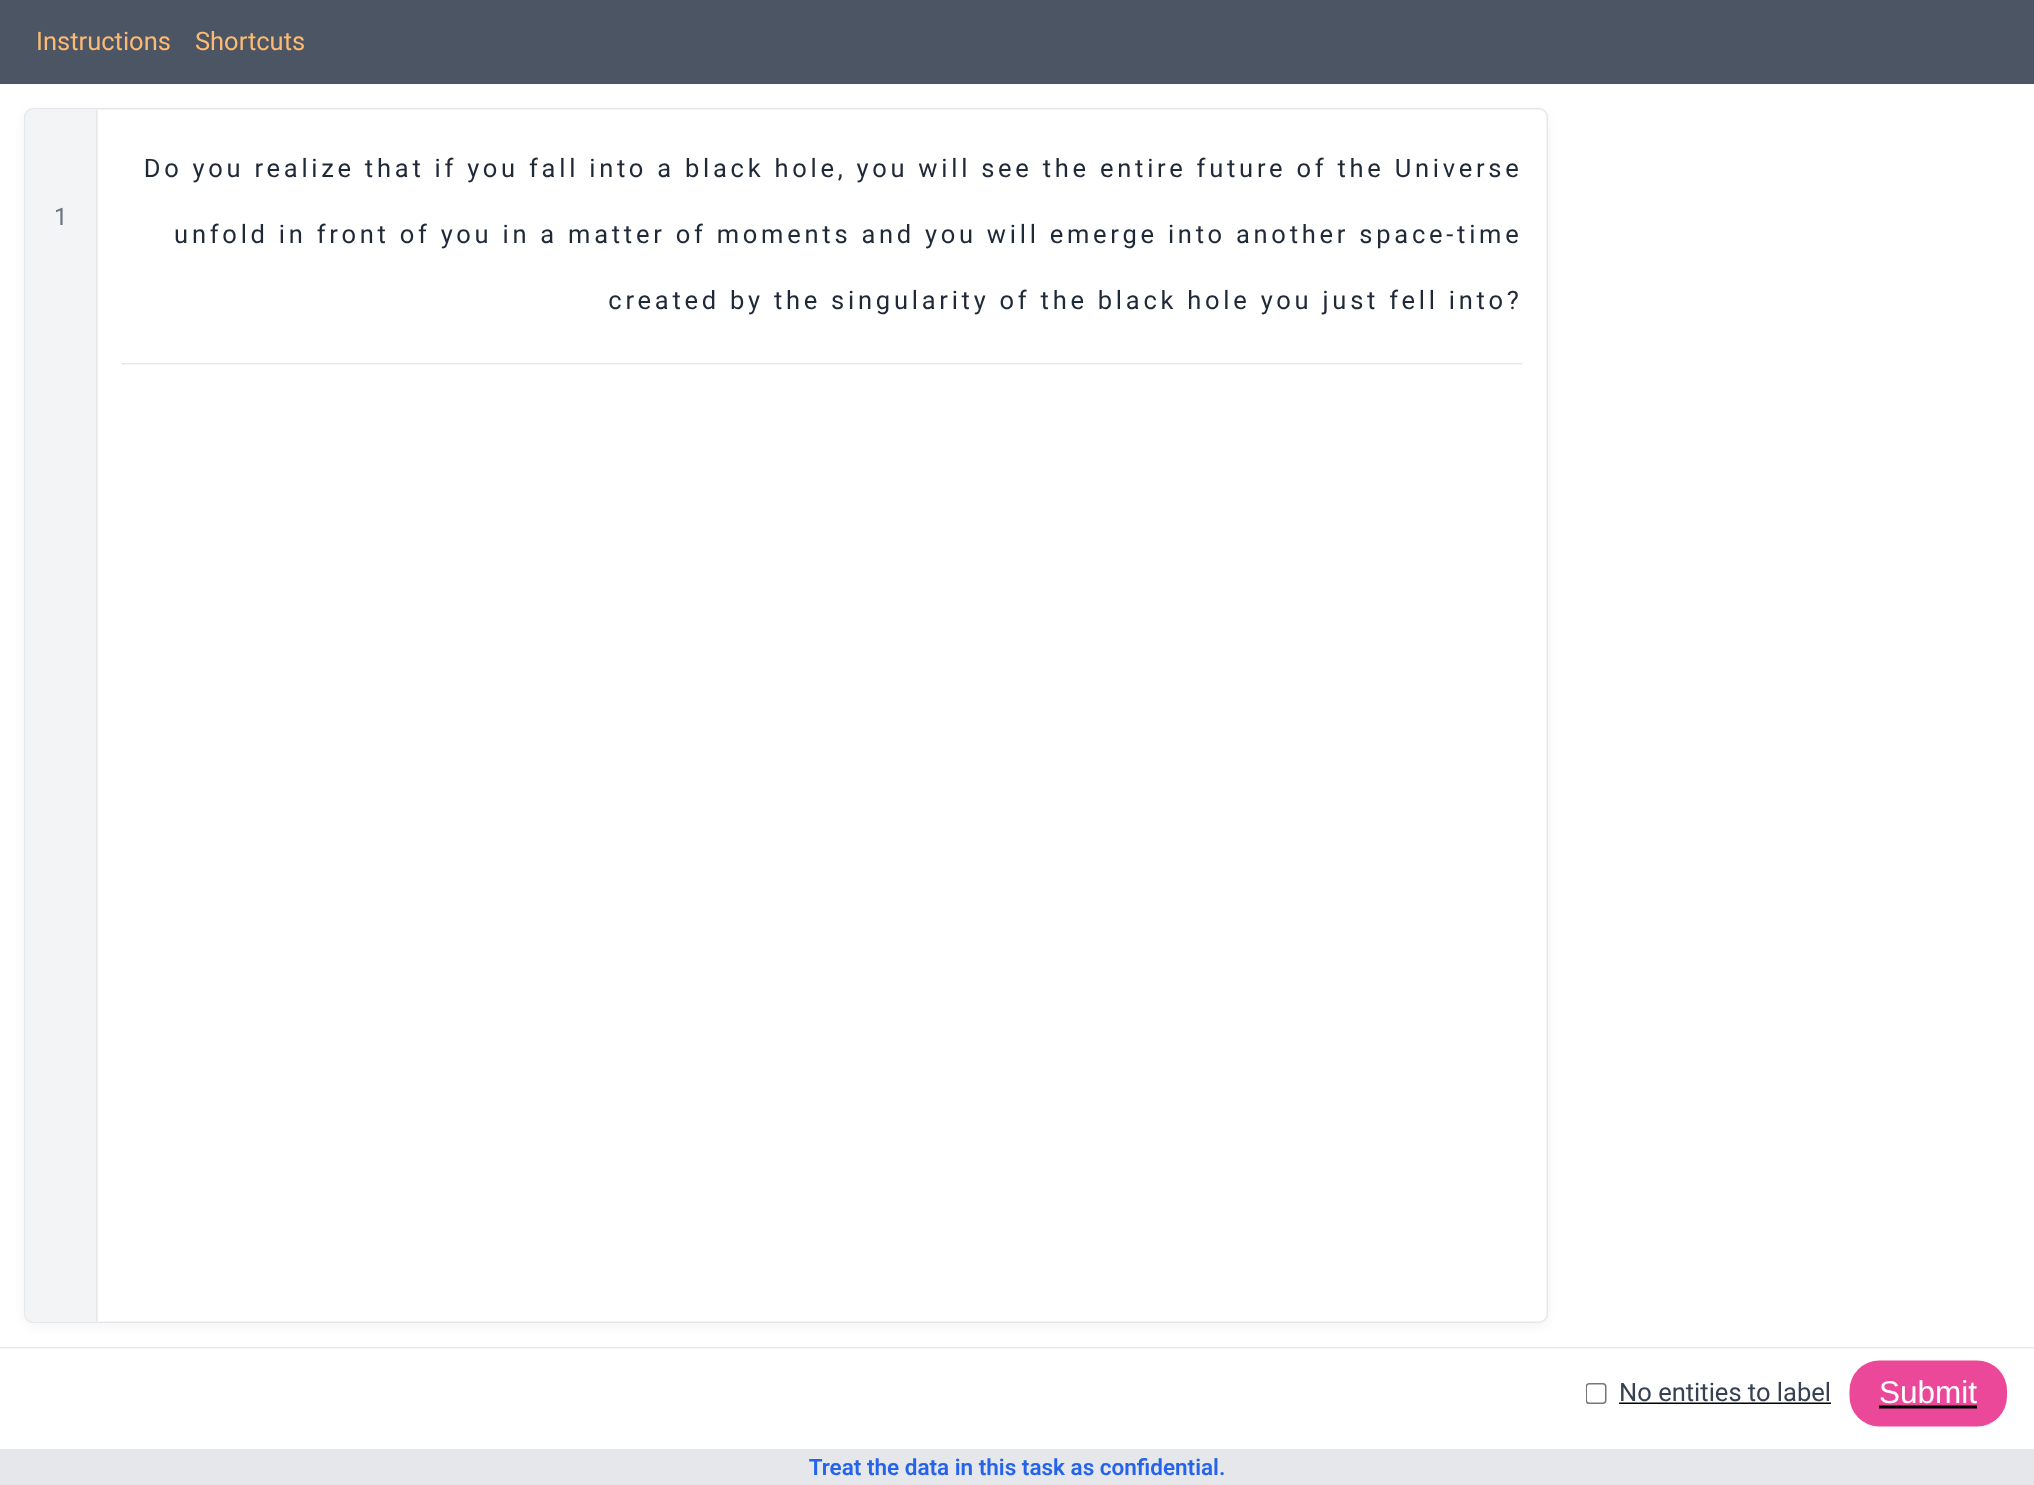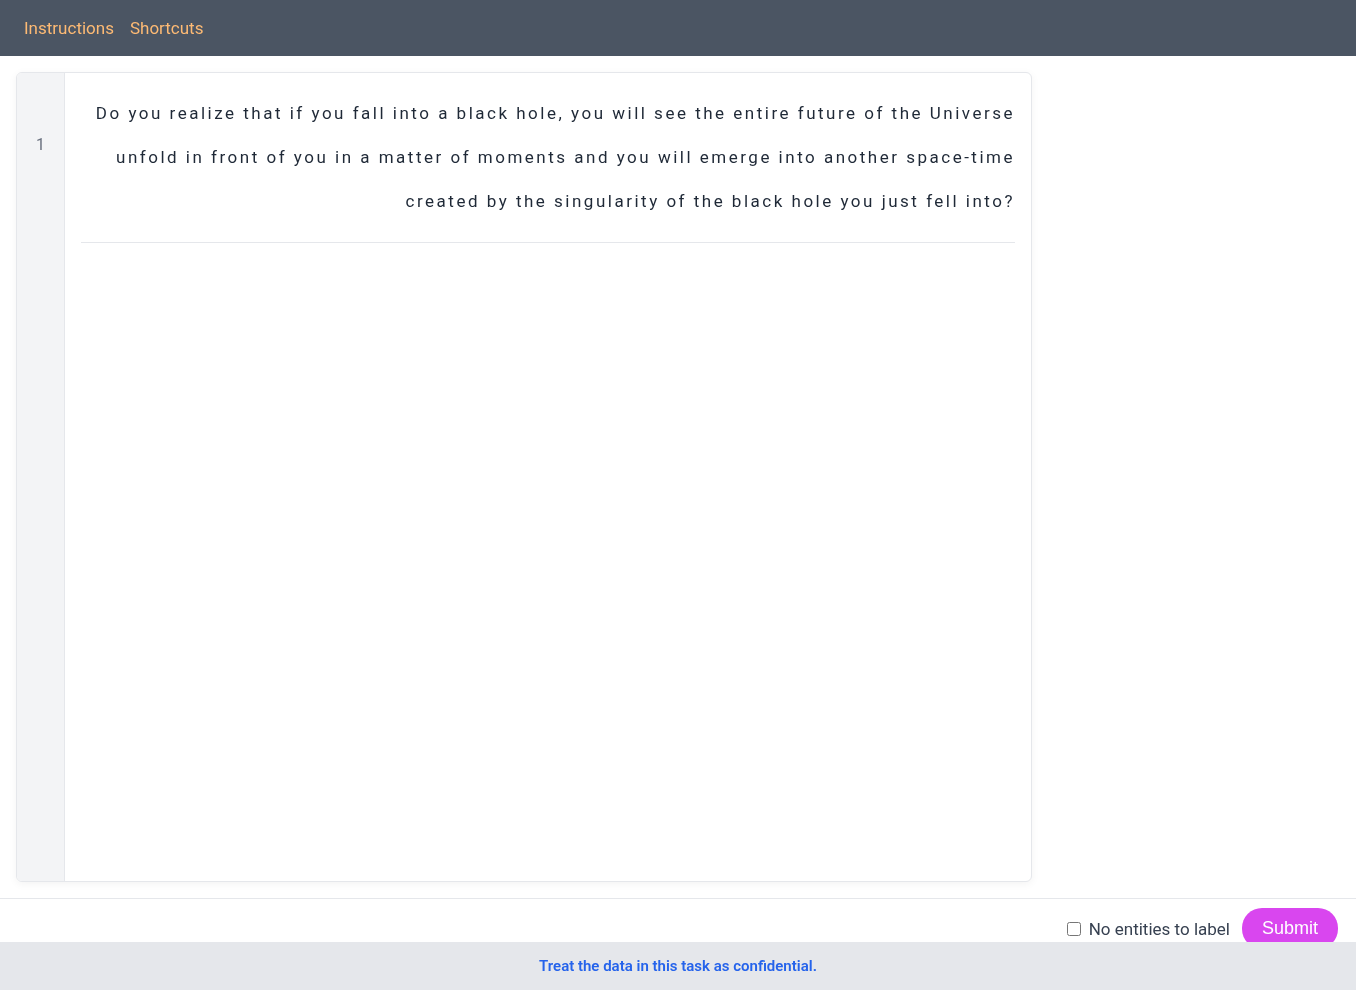--- a/index.html
+++ b/index.html
@@ -103,55 +103,56 @@
       left: 0;
       right: 0;
       height: 60px;
       display: flex;
       align-items: center;
       justify-content: flex-end;
       padding: 0 18px;
       gap: 12px;
       border-top: 1px solid #e5e7eb;
       background: #ffffff;
+      text-decoration: underline;
     }
     
     .checkbox-wrap {
       display: flex;
       align-items: center;
       gap: 8px;
     }
     
     .checkbox-wrap input[type="checkbox"] {
       width: 14px;
       height: 14px;
       cursor: pointer;
     }
     
     .checkbox-label {
       font-size: 17px;
       color: #374151;
     }
     
     .submit-btn {
-      background: #d946ef;
+      background: #ec4899;
       color: #ffffff;
       border: none;
       border-radius: 20px;
       padding: 10px 20px;
-      font-size: 18px;
+      font-size: 21px;
       cursor: pointer;
     }
     
     .footer-banner {
       position: absolute;
       bottom: 0;
       left: 0;
       right: 0;
-      height: 48px;
+      height: 24px;
       background: #e5e7eb;
       display: flex;
       align-items: center;
       justify-content: center;
     }
     
     .footer-text {
       color: #2563eb;
       font-size: 15px;
       font-weight: 600;

